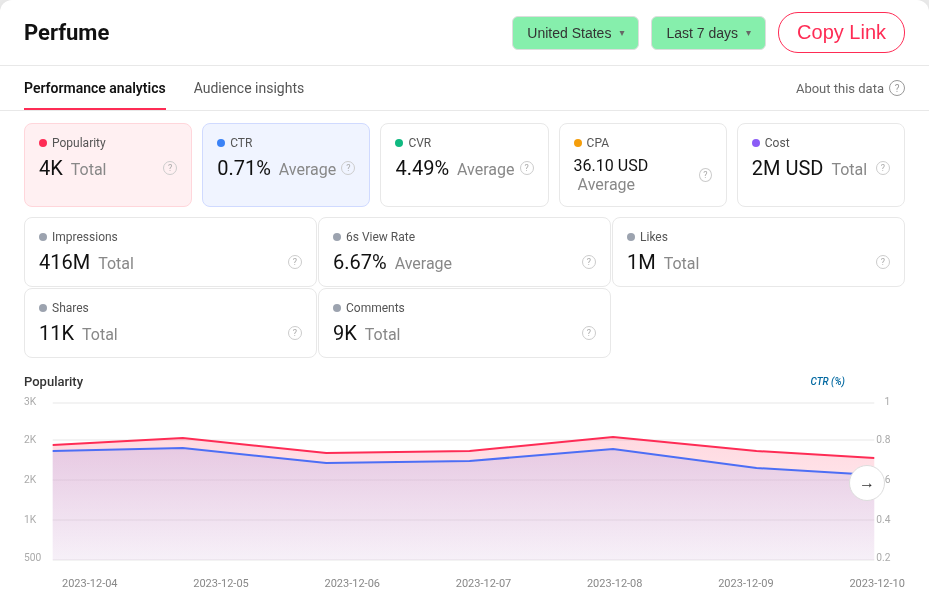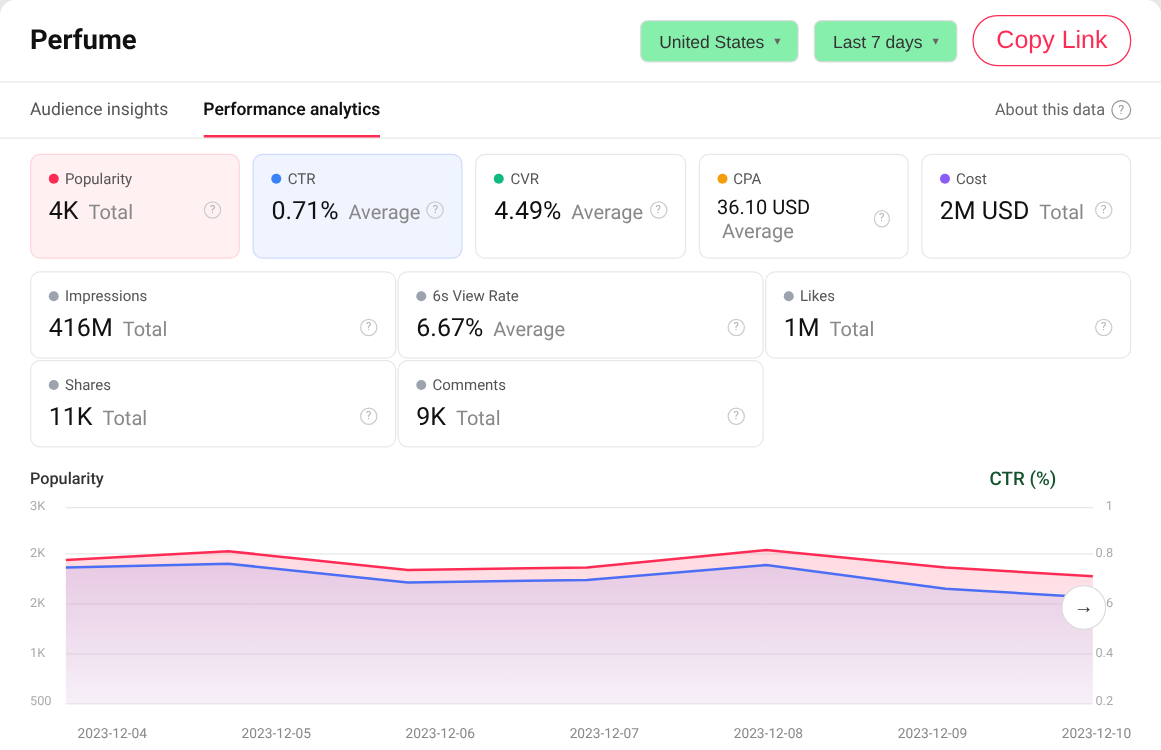--- a/index.html
+++ b/index.html
@@ -183,23 +183,24 @@
       justify-content: space-between;
       align-items: center;
       margin-bottom: 4px;
     }
     .chart-label-left {
       font-size: 13px;
       color: #333;
       font-weight: 500;
     }
     .chart-label-right {
-      font-size: 15px;
-      color: #14532d;
+      font-size: 10px;
+      color: #0369a1;
       font-weight: 500;
+      font-style: italic;
     }
     .chart-nav-btn {
       width: 36px;
       height: 36px;
       border-radius: 50%;
       border: 1px solid #ddd;
       background: #fff;
       display: flex;
       align-items: center;
       justify-content: center;
@@ -267,25 +268,25 @@
       <span class="chevron">▾</span>
     </button>
     <button class="dropdown-btn">
       <span>Last 7 days</span>
       <span class="chevron">▾</span>
     </button>
     <button class="copy-link-btn">Copy Link</button>
   </div>
 
   <div class="tabs-bar">
+    <div class="tab active">
+      <span>Performance analytics</span>
+    </div>
     <div class="tab">
       <span>Audience insights</span>
-    </div>
-    <div class="tab active">
-      <span>Performance analytics</span>
     </div>
     <div class="about-data">
       <span>About this data</span>
       <div class="info-icon">?</div>
     </div>
   </div>
 
   <div class="metrics-section">
 
     <div class="metric-card highlight">

